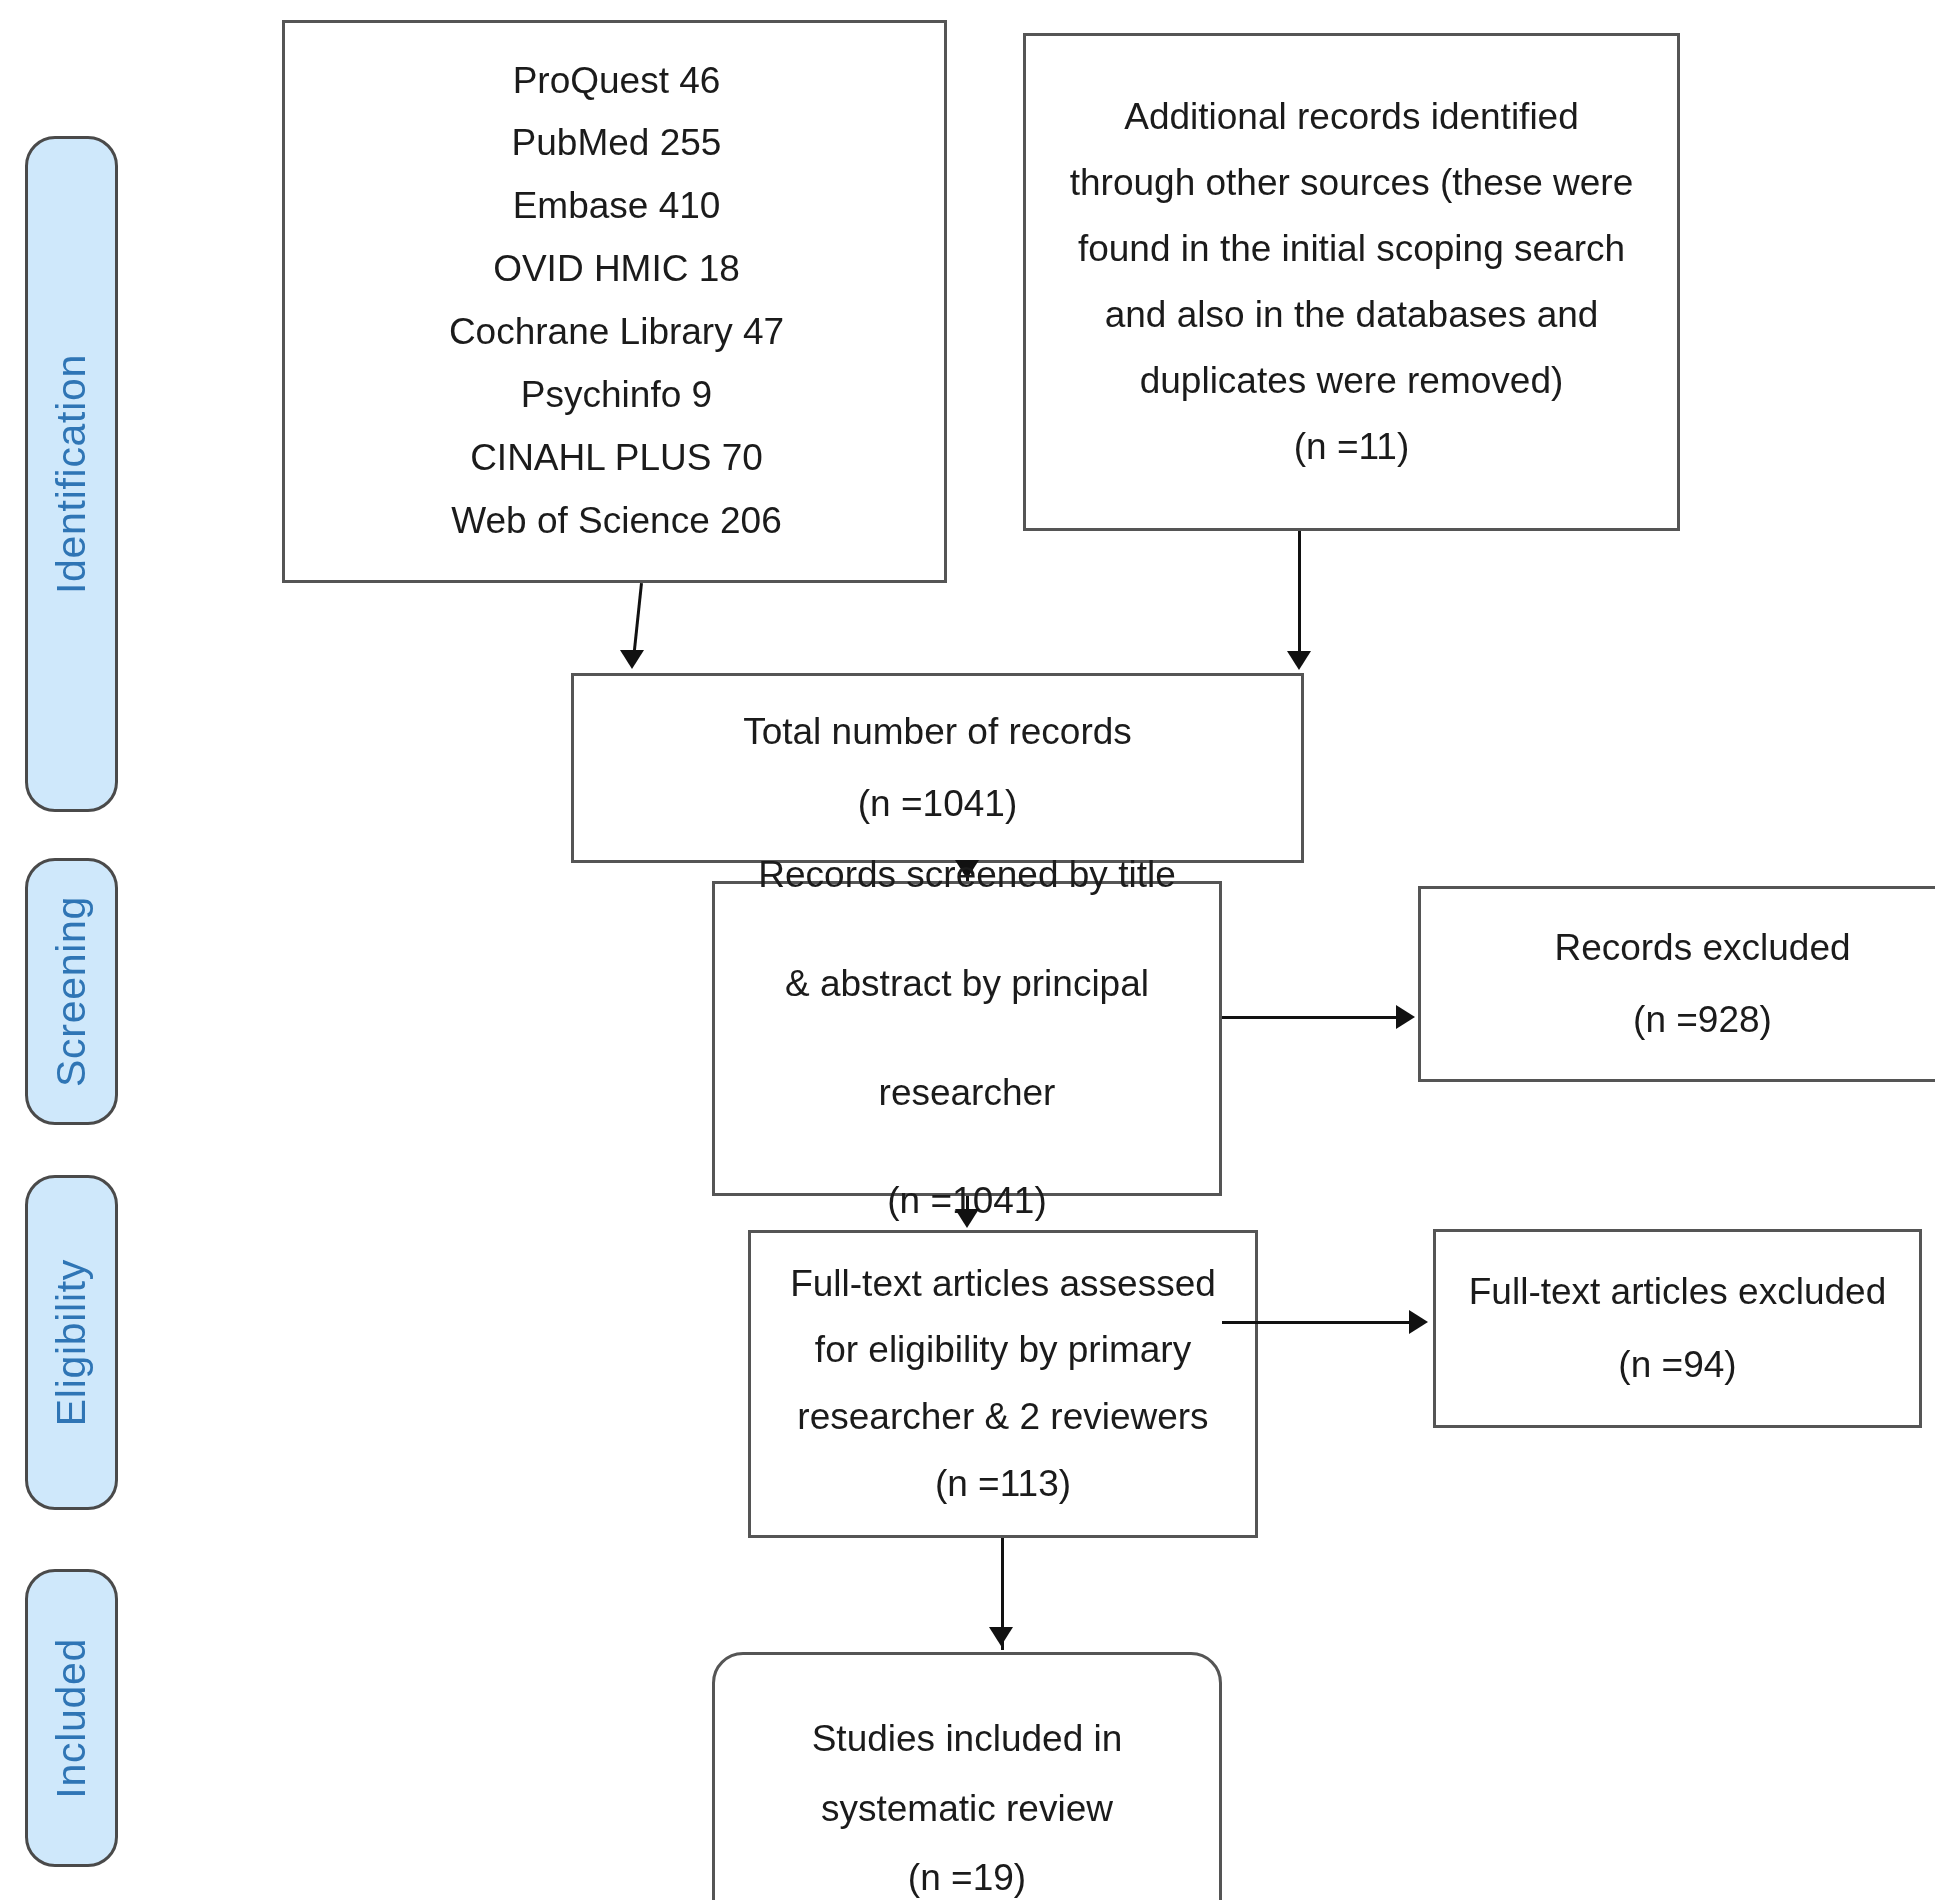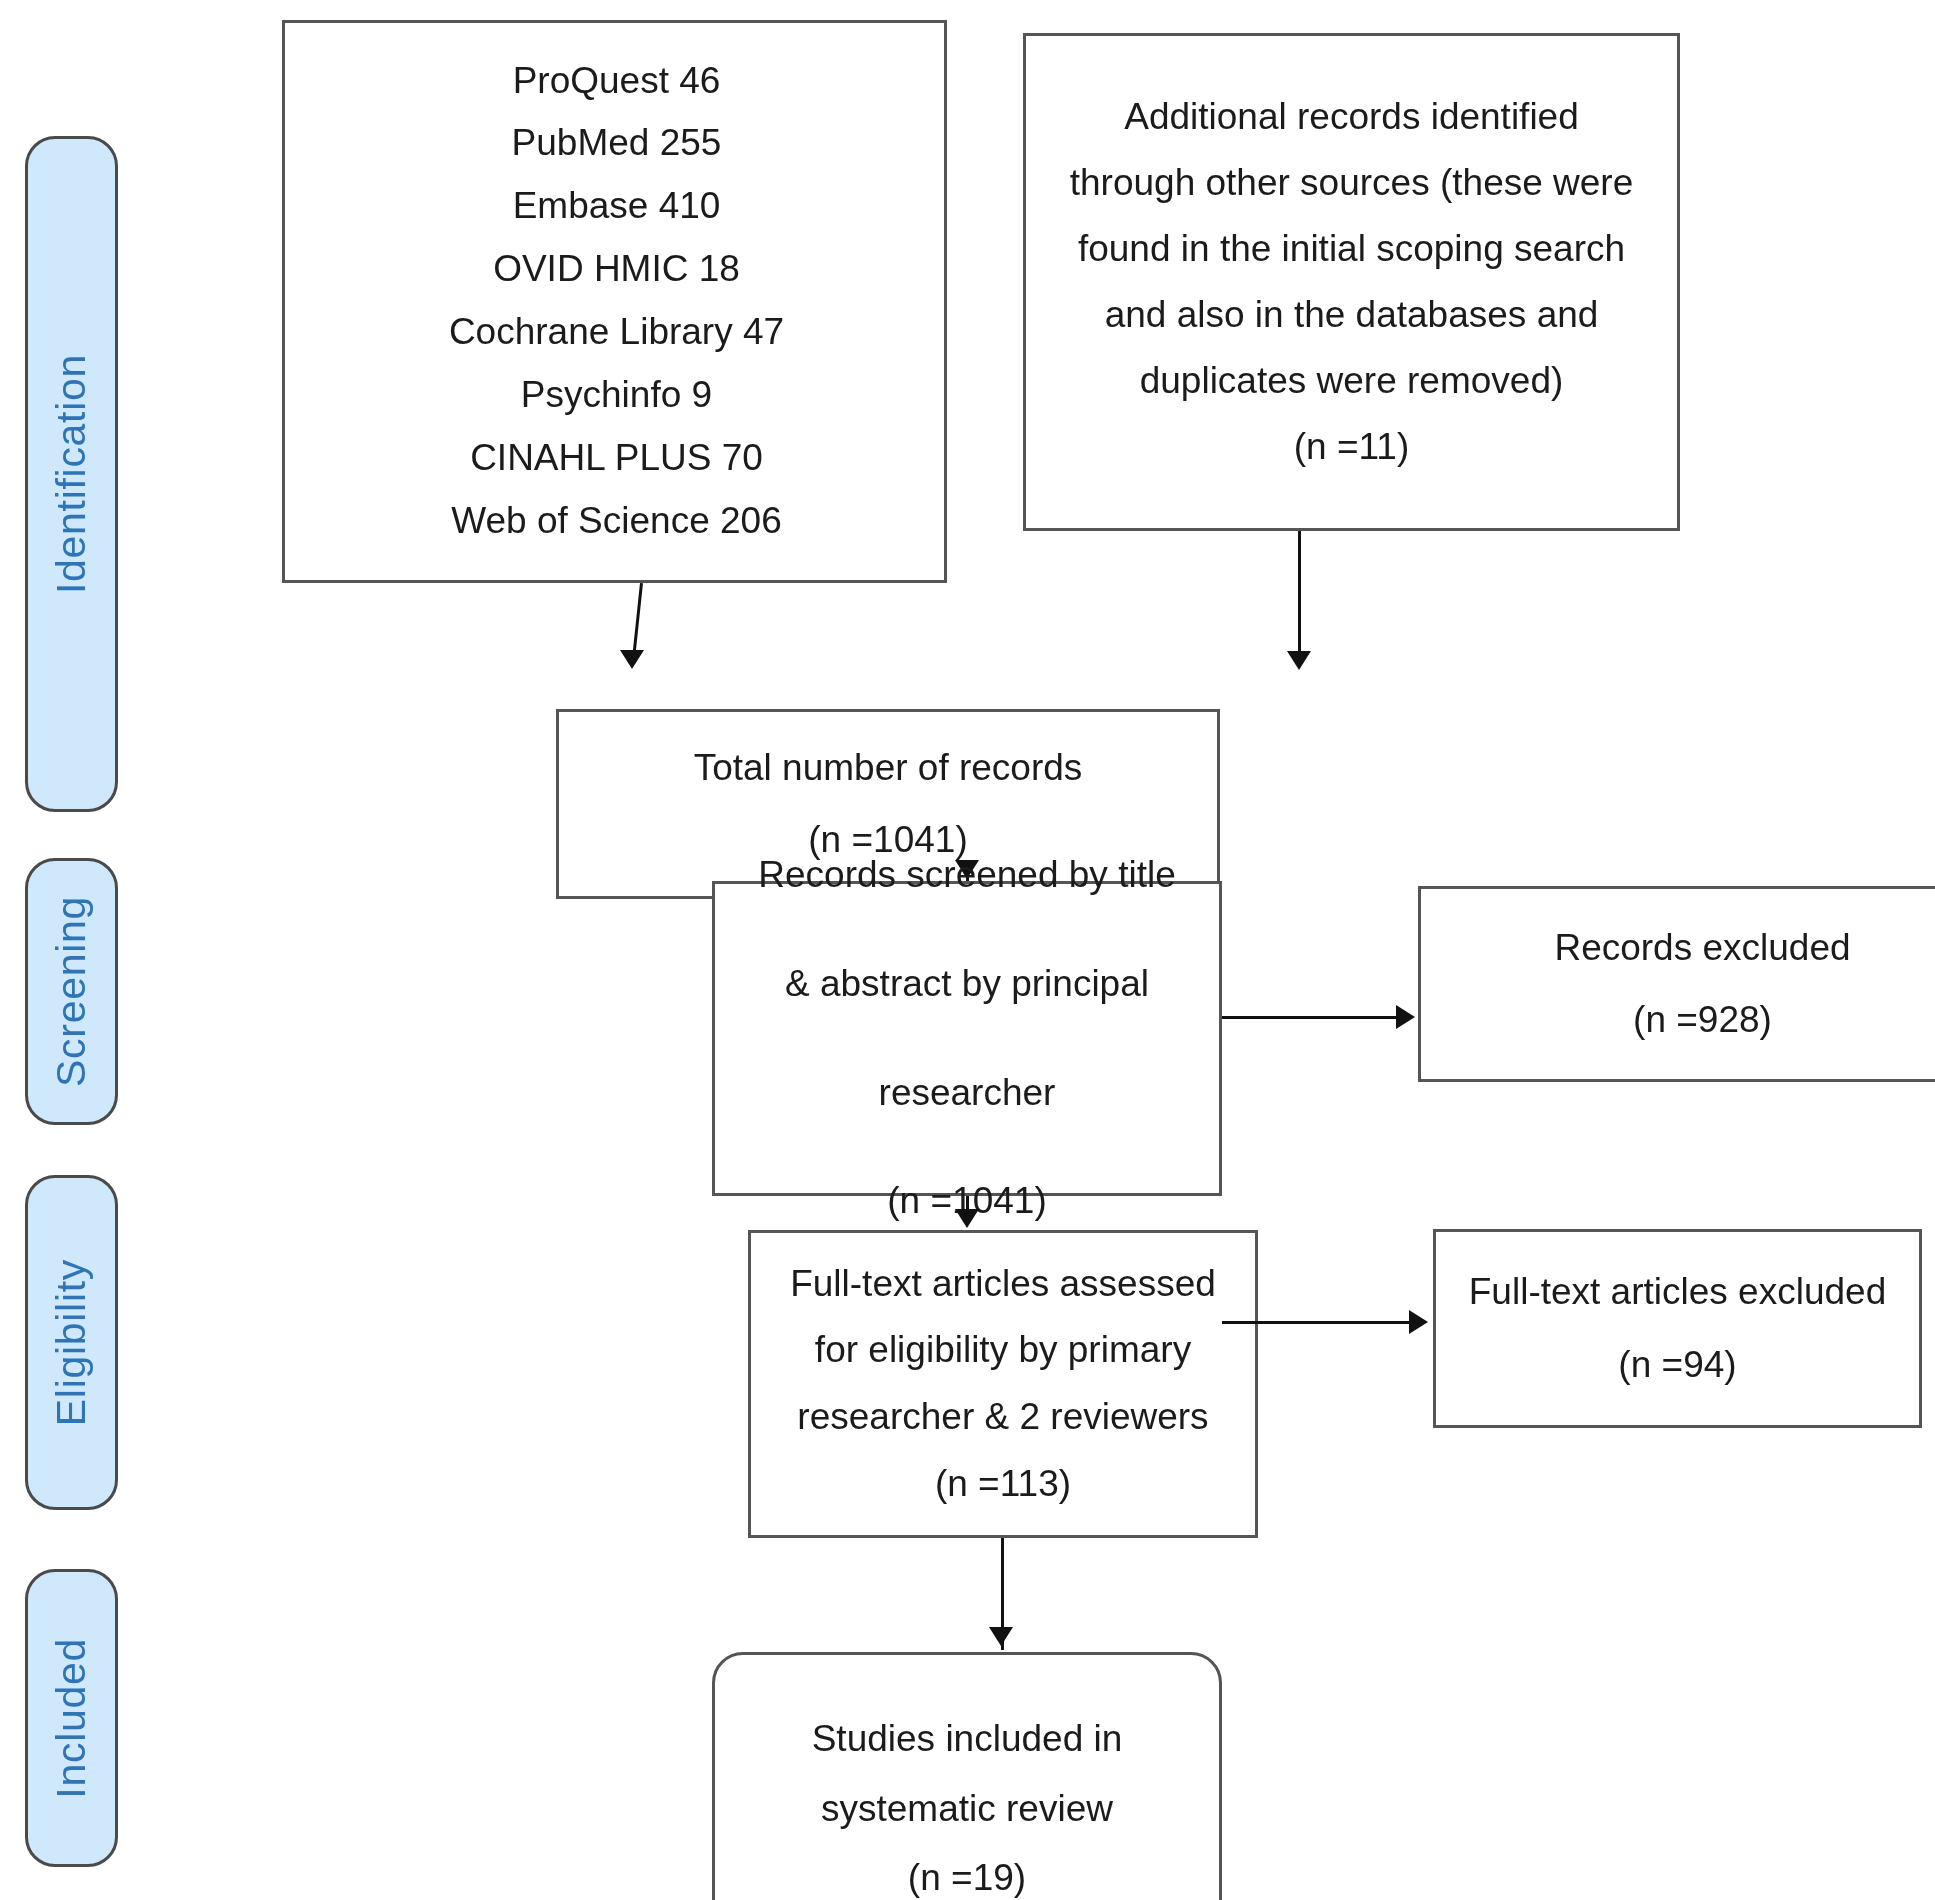--- a/index.html
+++ b/index.html
@@ -104,21 +104,21 @@
     <span class="ln">duplicates were removed)</span>
     <span class="ln">(n =11)</span>
   </div>
 
   <div class="diag-line" style="left:640px;top:583px;height:81px;transform:rotate(6deg);"></div>
   <div class="arrow-down" style="left:620px;top:650px;"></div>
 
   <div class="v-line" style="left:1298px;top:531px;height:128px;"></div>
   <div class="arrow-down" style="left:1287px;top:651px;"></div>
 
-  <div class="flow-box" style="left:556px;top:673px;width:664px;height:190px;line-height:1.95;margin-top:36px;">
+  <div class="flow-box" style="left:571px;top:673px;width:733px;height:190px;line-height:1.95;">
     <span class="ln">Total number of records</span>
     <span class="ln">(n =1041)</span>
   </div>
 
   <div class="v-line" style="left:966px;top:863px;height:18.3px;"></div>
   <div class="arrow-down" style="left:955px;top:860px;"></div>
 
   <div class="flow-box" style="left:712px;top:881px;width:510px;height:315px;line-height:1.80;gap:42px;">
     <span class="ln">Records screened by title</span>
     <span class="ln">&amp; abstract by principal</span>

